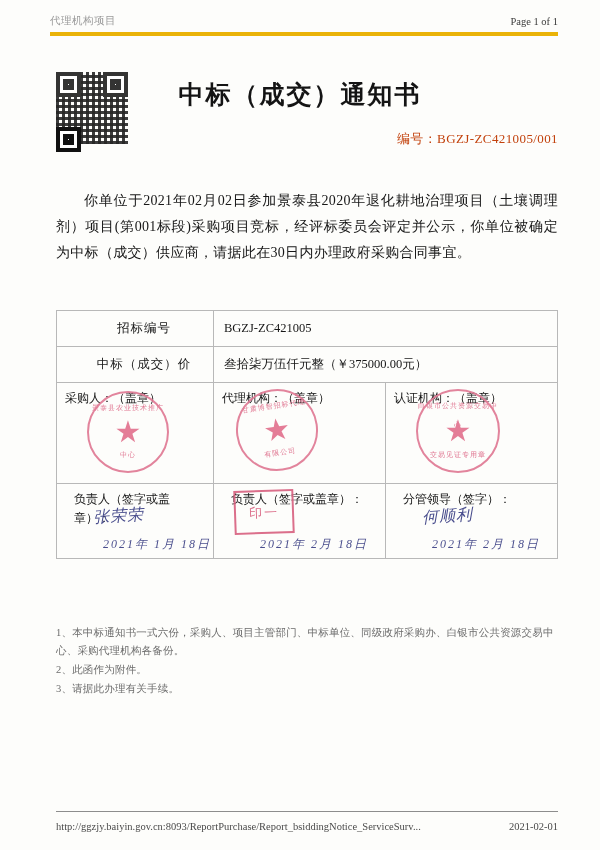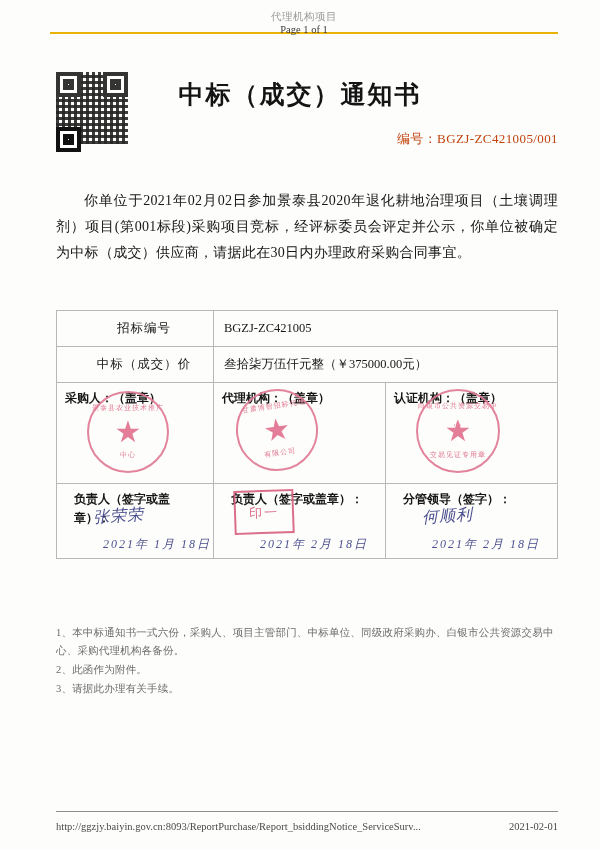--- a/index.html
+++ b/index.html
@@ -20,25 +20,24 @@
     background: #fdfdfb;
     box-sizing: border-box;
   }
   
   .hdr {
     position: absolute;
     top: 10px;
     left: 50px;
     right: 42px;
     height: 22px;
-    border-bottom: 2px solid #eab308;
+    border-bottom: 4px solid #eab308;
     display: flex;
     align-items: center;
     justify-content: space-between;
-    flex-direction: column;
   }
   .hdr-left {
     font-size: 10.5px;
     color: #9a9a9a;
     letter-spacing: .5px;
   }
   .hdr-right {
     font-size: 10.5px;
     color: #3b3b3b;
   }
@@ -145,21 +144,20 @@
   }
   .sig-row2 td {
     height: 62px;
     vertical-align: top;
     position: relative;
     padding: 6px 17px;
   }
   .sig-head {
     font-size: 12px;
     color: #161616;
-    font-weight: bold;
   }
   
   .seal {
     position: absolute;
     border-radius: 50%;
     border: 2px solid #e07a95;
     color: #e07a95;
     opacity: .92;
   }
   .seal .star {

